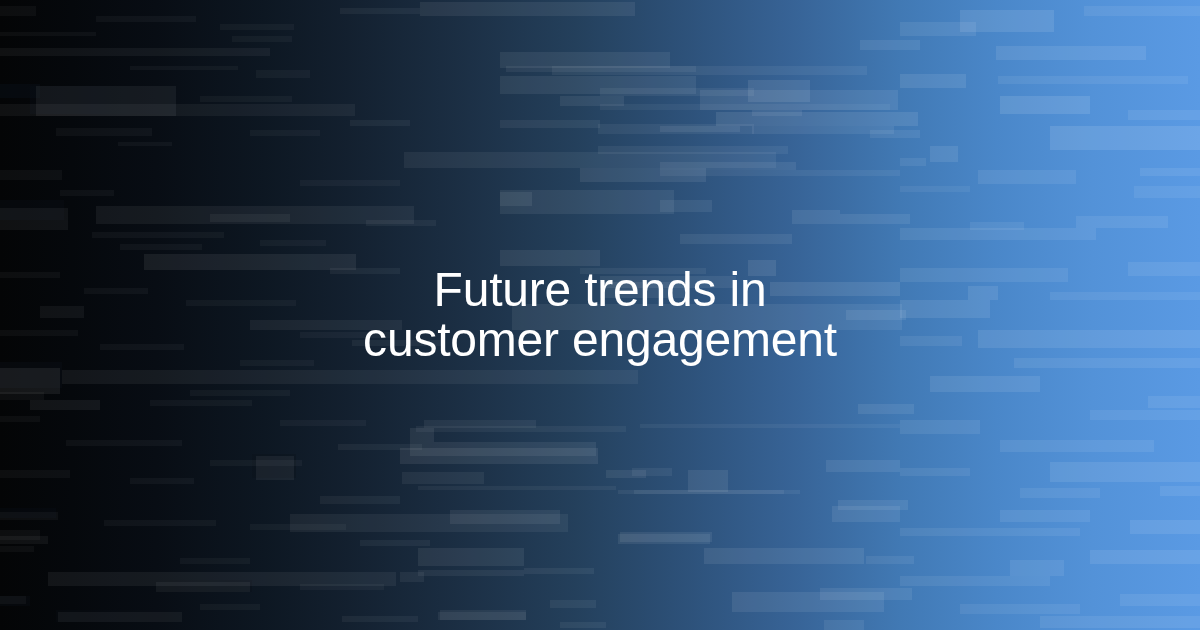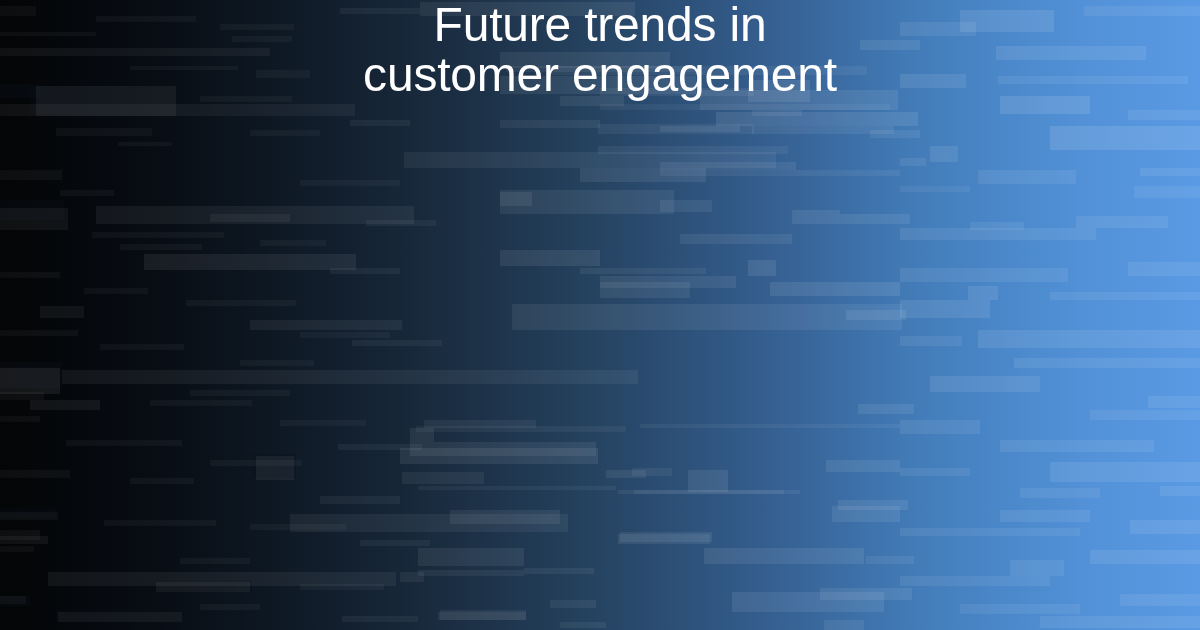--- a/index.html
+++ b/index.html
@@ -47,21 +47,21 @@
   }
 
   
   #headline-wrap {
     position: absolute;
     left: 0;
     top: 0;
     width: 1200px;
     height: 630px;
     display: flex;
-    align-items: flex-start;
+    align-items: center;
     justify-content: center;
     pointer-events: none;
   }
   #headline {
     width: 900px;
     text-align: center;
     color: #ffffff;
     font-size: 48px;
     line-height: 50px;
     font-weight: 400;

